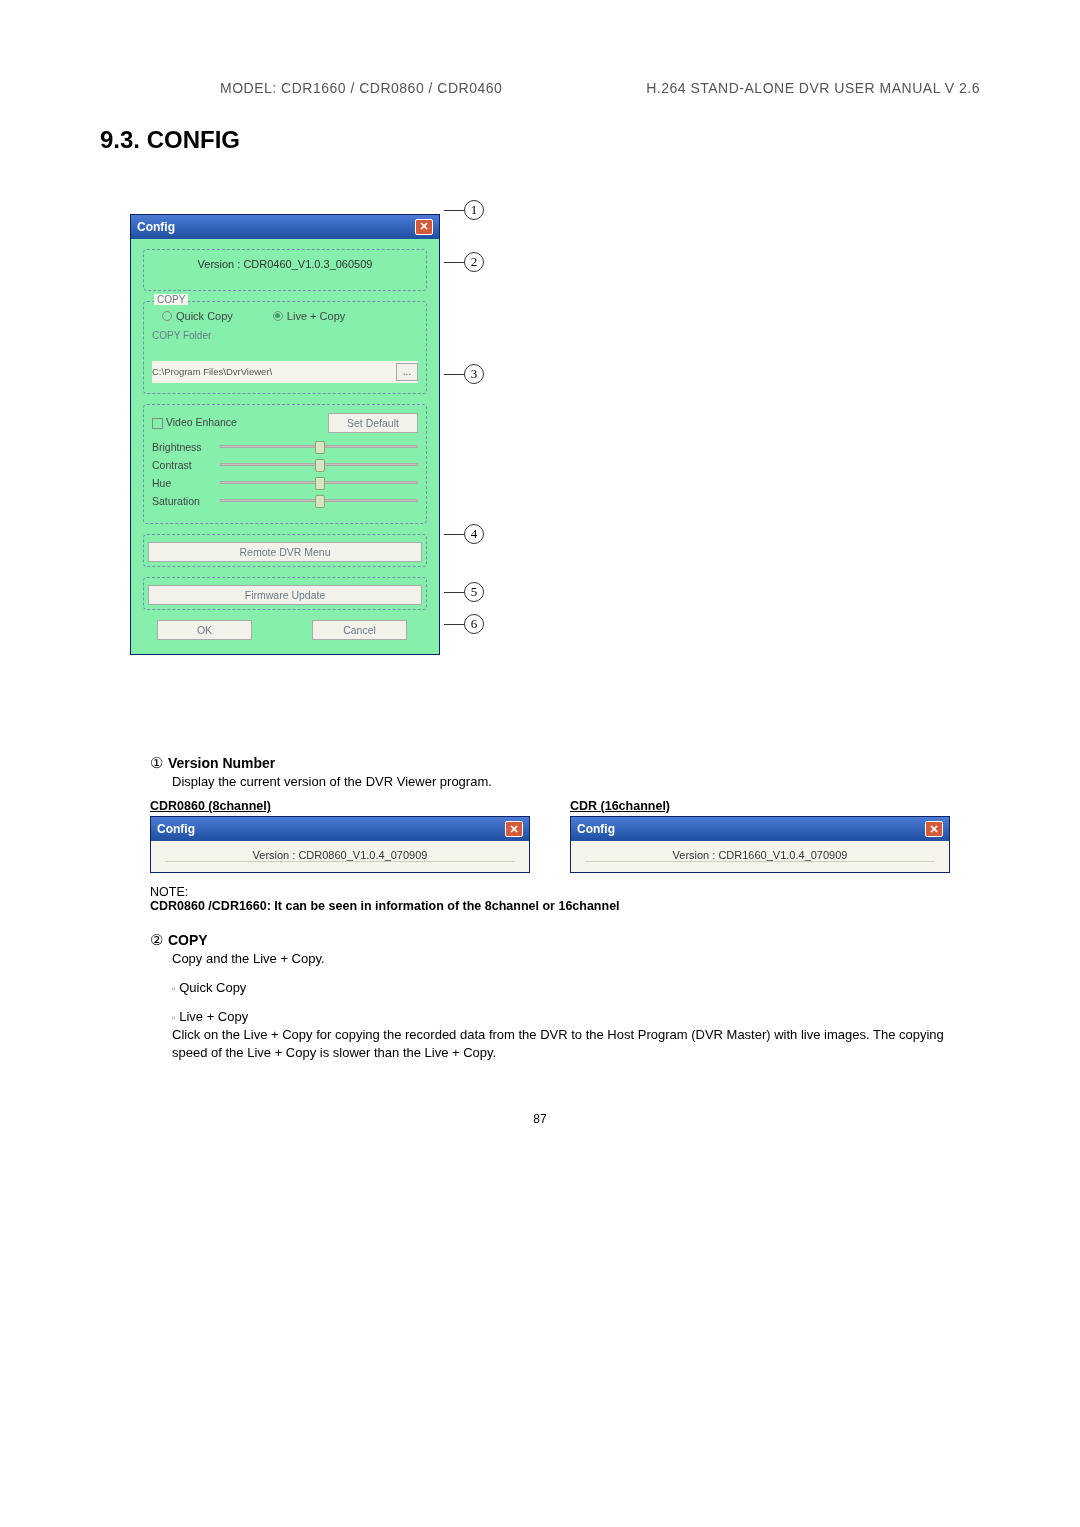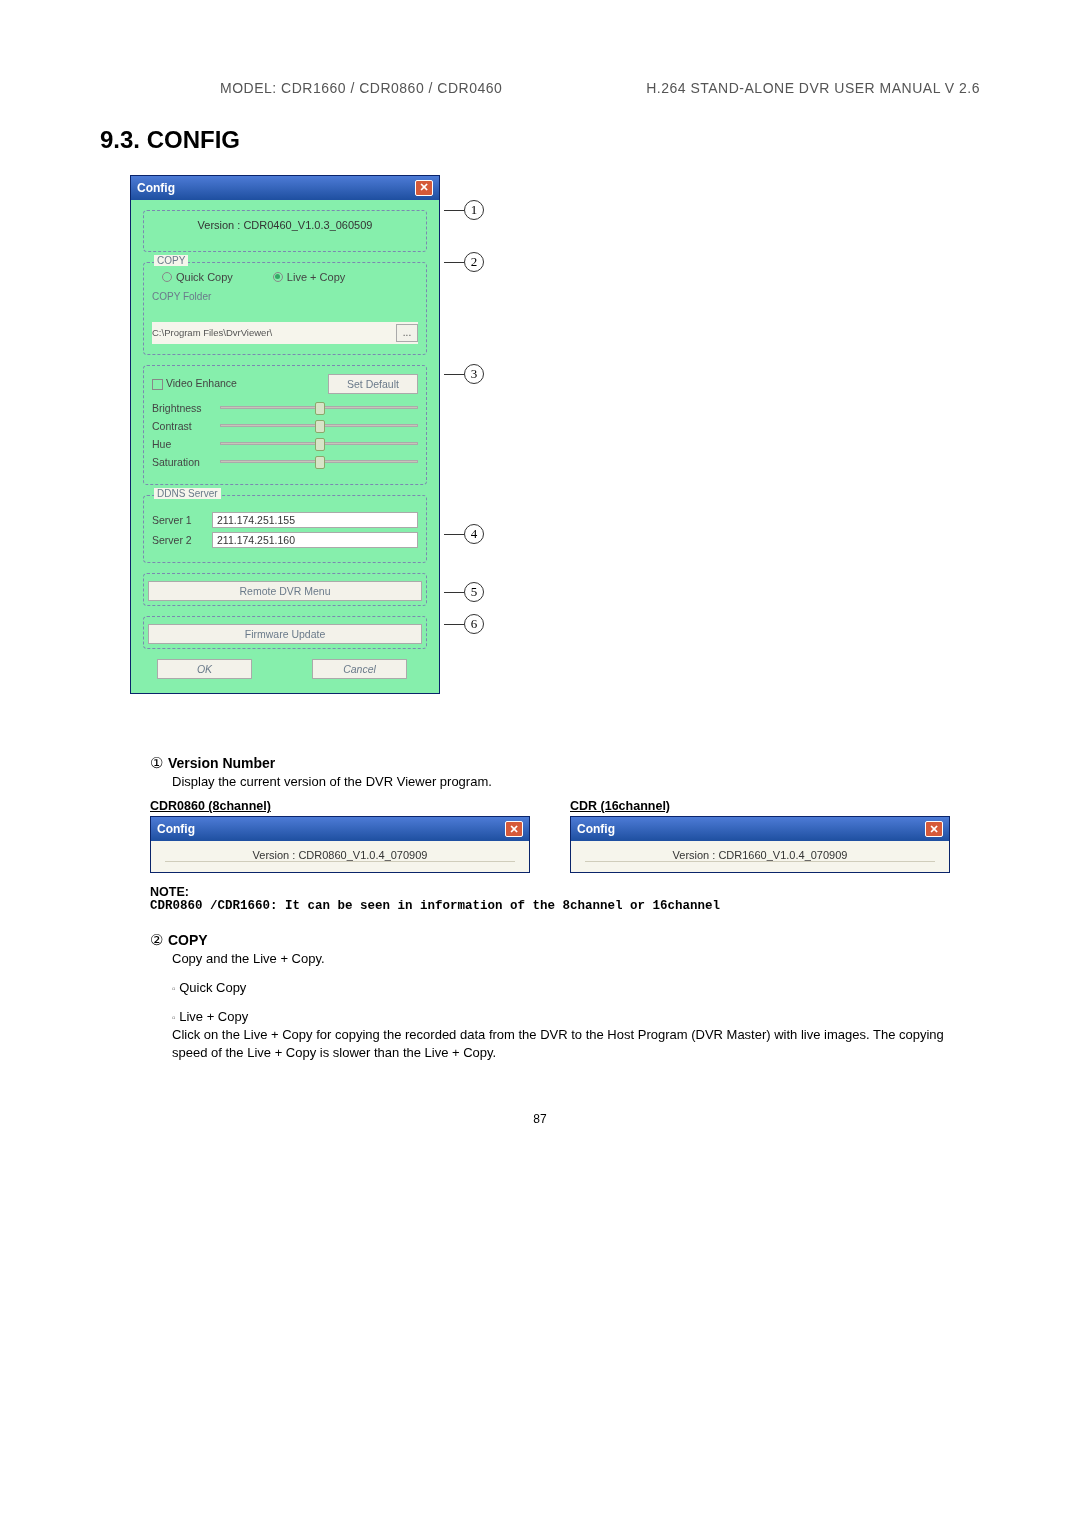--- a/index.html
+++ b/index.html
@@ -27,36 +27,36 @@
     .slider-row .lab { width: 58px; }
     .slider { flex: 1; height: 3px; background: #c8c4b8; border: 1px solid #aaa; position: relative; }
     .thumb { position: absolute; top: -5px; left: 48%; width: 10px; height: 13px; background: #d8e4c8; border: 1px solid #8aa86a; border-radius: 2px; }
     .btn { background: #f3f2ea; border: 1px solid #aaa; font-size: 10.5px; padding: 3px 0; text-align: center; }
     .ve-row { display: flex; align-items: center; justify-content: space-between; margin-bottom: 8px; }
     .server-row { display: flex; align-items: center; gap: 8px; font-size: 10.5px; color: #444; margin: 4px 0; }
     .server-row .lab { width: 52px; }
     .server-row .inp { flex: 1; border: 1px solid #aaa; background: #fff; font-size: 10.5px; padding: 1px 4px; color: #333; }
     .wide-btn { width: 100%; font-size: 10.5px; padding: 3px 0; text-align: center; background: #f3f2ea; border: 1px solid #aaa; margin-top: 3px; }
     .bottom-row { display: flex; gap: 60px; margin-top: 10px; padding: 0 14px 4px; }
-    .bottom-row .btn { width: 95px; font-style: italic; }
+    .bottom-row .btn { width: 95px; }
     .callouts { position: relative; width: 50px; }
     .callouts .num { position: absolute; width: 20px; height: 20px; border: 1.5px solid #333; border-radius: 50%; text-align: center; font-size: 13px; font-family: serif; line-height: 18px; background: #fff; }
     .callouts .line { position: absolute; height: 1px; background: #333; }
     .content-blk { margin-top: 60px; padding-left: 50px; }
     .cnum { font-family: serif; font-size: 15px; }
     .subh { font-weight: bold; font-size: 14px; }
     .mini-row { display: flex; gap: 40px; }
     .mini-col { flex: 1; }
     .mini-hd { font-weight: bold; font-size: 12.5px; margin-bottom: 3px; text-decoration: underline; }
     .mini-dialog { border: 1px solid #0a246a; background: #ece9d8; }
     .mini-body { background: #f6f5ec; padding: 8px 10px 10px; }
     .mini-body .v { text-align: center; font-size: 11px; color: #333; border-bottom: 1px solid #d0cdbb; padding-bottom: 0; margin: 0 4px; }
     .note { font-size: 12.5px; margin-top: 12px; }
-    .note .nh { font-weight: bold; }
-    .note .nb { font-weight: bold; font-family: Liberation Mono, monospace; }
+    .note .nh { font-weight: normal; }
+    .note .nb { font-weight: bold; }
     .indent { padding-left: 22px; font-size: 13px; margin-top: 2px; }
     .bullet { font-size: 10px; color: #666; }
     .pgnum { text-align: center; font-size: 12px; margin-top: 50px; }
   </style>
 </head>
 <body>
 
 <div class="header-row">
   <div class="header-left">MODEL: CDR1660 / CDR0860 / CDR0460</div>
   <div>H.264 STAND-ALONE DVR USER MANUAL V 2.6</div>
@@ -118,31 +118,20 @@
             </div>
           </div>
         <div class="slider-row">
             <span class="lab">Saturation</span>
             <div class="slider">
               <div class="thumb"></div>
             </div>
           </div>
       </div>
 
-      <div class="dash-box" style="padding-top:12px;">
-        <span class="leg">DDNS Server</span>
-        <div class="server-row">
-            <span class="lab">Server 1</span>
-            <div class="inp">211.174.251.155</div>
-          </div>
-        <div class="server-row">
-            <span class="lab">Server 2</span>
-            <div class="inp">211.174.251.160</div>
-          </div>
-      </div>
 
       <div class="dash-box" style="padding:4px;">
         <div class="wide-btn">Remote DVR Menu</div>
       </div>
       <div class="dash-box" style="padding:4px;">
         <div class="wide-btn">Firmware Update</div>
       </div>
 
       <div class="bottom-row">
         <div class="btn">OK</div>

